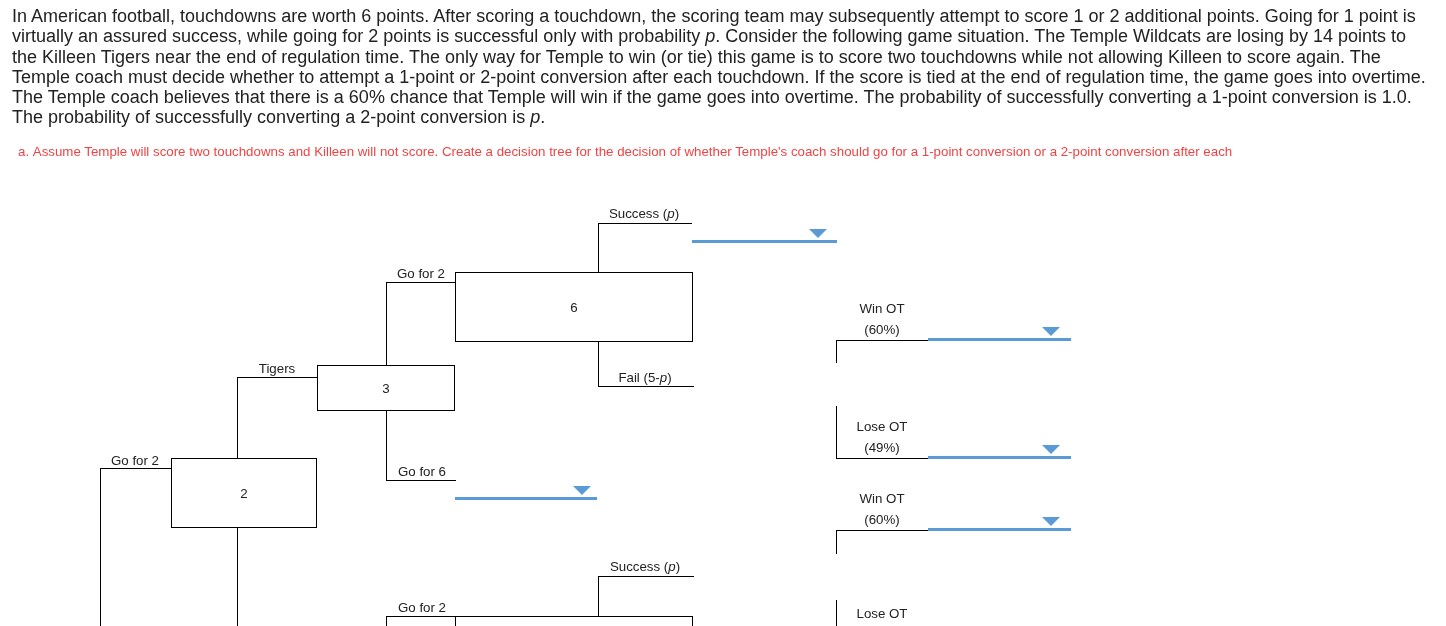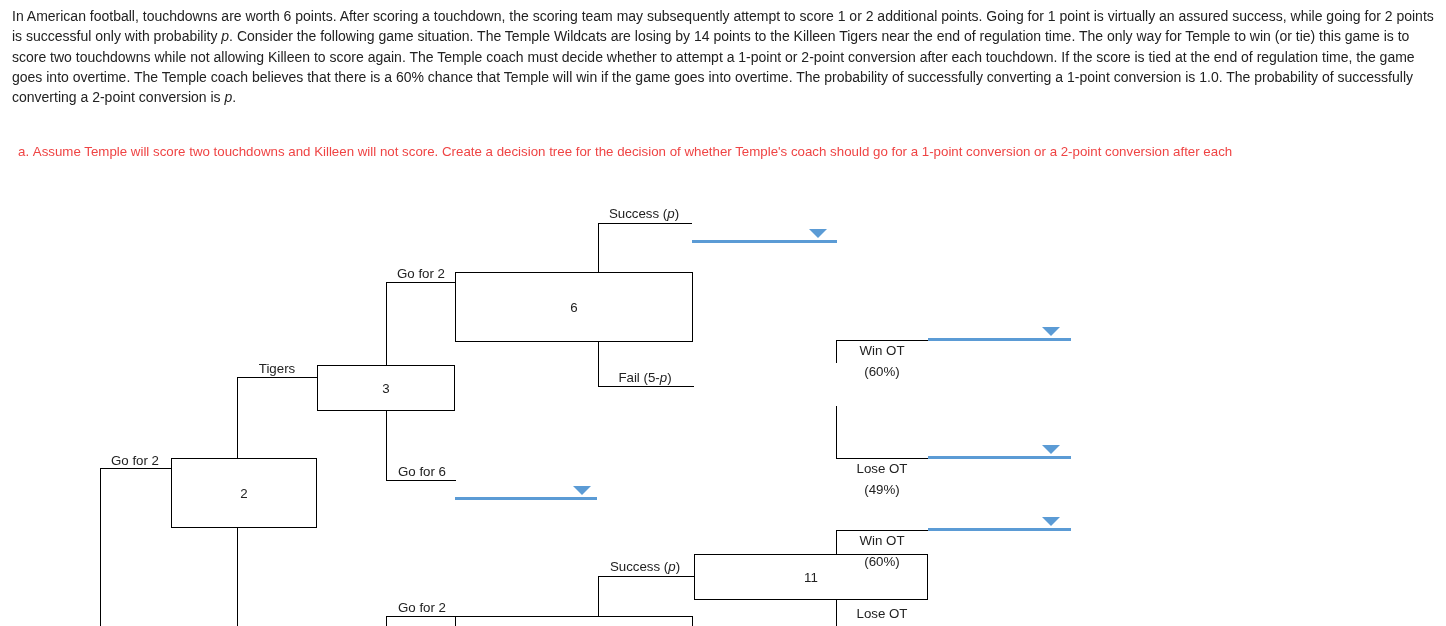--- a/index.html
+++ b/index.html
@@ -7,21 +7,21 @@
   body{
     width:1446px;height:626px;background:#ffffff;overflow:hidden;
     font-family:"Liberation Sans","DejaVu Sans",sans-serif;
     color:#1a1a1a;-webkit-font-smoothing:antialiased;
   }
   #root{position:relative;width:1446px;height:626px;}
 
   
   .prose{
     position:absolute;left:12px;top:6px;width:1424px;
-    font-size:14px;line-height:20.3px;color:#222;text-align:left;
+    font-size:18px;line-height:20.3px;color:#222;text-align:left;
   }
   .prose i{font-style:italic;}
   .qblock{
     position:absolute;left:18px;top:142px;width:1420px;
     font-size:13.3px;line-height:20.3px;color:#ef4444;
   }
   .qblock .qlist{
     display:block;padding-left:17px;text-indent:-17px;
   }
   .qblock .qlist .cont{display:block;text-indent:0;padding-left:17px;}
@@ -39,21 +39,21 @@
   
   .seg{position:absolute;background:#000;z-index:1;}
   .seg.h{height:1.1px;}
   .seg.v{width:1.1px;}
 
   
   .lbl{
     position:absolute;font-size:13.3px;color:#222;white-space:nowrap;
     line-height:17px;z-index:4;text-align:center;
   }
-  .lbl.two{line-height:21px;margin-top:42px;}
+  .lbl.two{line-height:21px;}
 
   
   .term{position:absolute;z-index:2;}
   .term .rule{
     position:absolute;left:0;bottom:0;height:2.6px;width:100%;
     background:#5b9bd5;
   }
   .term .tri{
     position:absolute;bottom:5px;
     width:0;height:0;
@@ -144,23 +144,20 @@
     <div class="seg h" style="left:836px;top:268px;width:94px;"></div>
     <div class="lbl two" style="left:838px;top:226px;width:88px;">
       <span>Lose OT</span><br>
       <span>(49%)</span>
     </div>
     <div class="term" style="left:928px;top:247px;width:143px;height:22px;">
       <div class="rule"></div>
       <div class="tri" style="right:11px;"></div>
     </div>
 
-    <div class="node" style="left:694px;top:364px;width:234px;height:46px;">
-      <span>11</span>
-    </div>
 
     <div class="seg v" style="left:836px;top:340px;height:24px;"></div>
     <div class="seg h" style="left:836px;top:340px;width:94px;"></div>
     <div class="lbl two" style="left:838px;top:298px;width:88px;">
       <span>Win OT</span><br>
       <span>(60%)</span>
     </div>
     <div class="term" style="left:928px;top:319px;width:143px;height:22px;">
       <div class="rule"></div>
       <div class="tri" style="right:11px;"></div>

